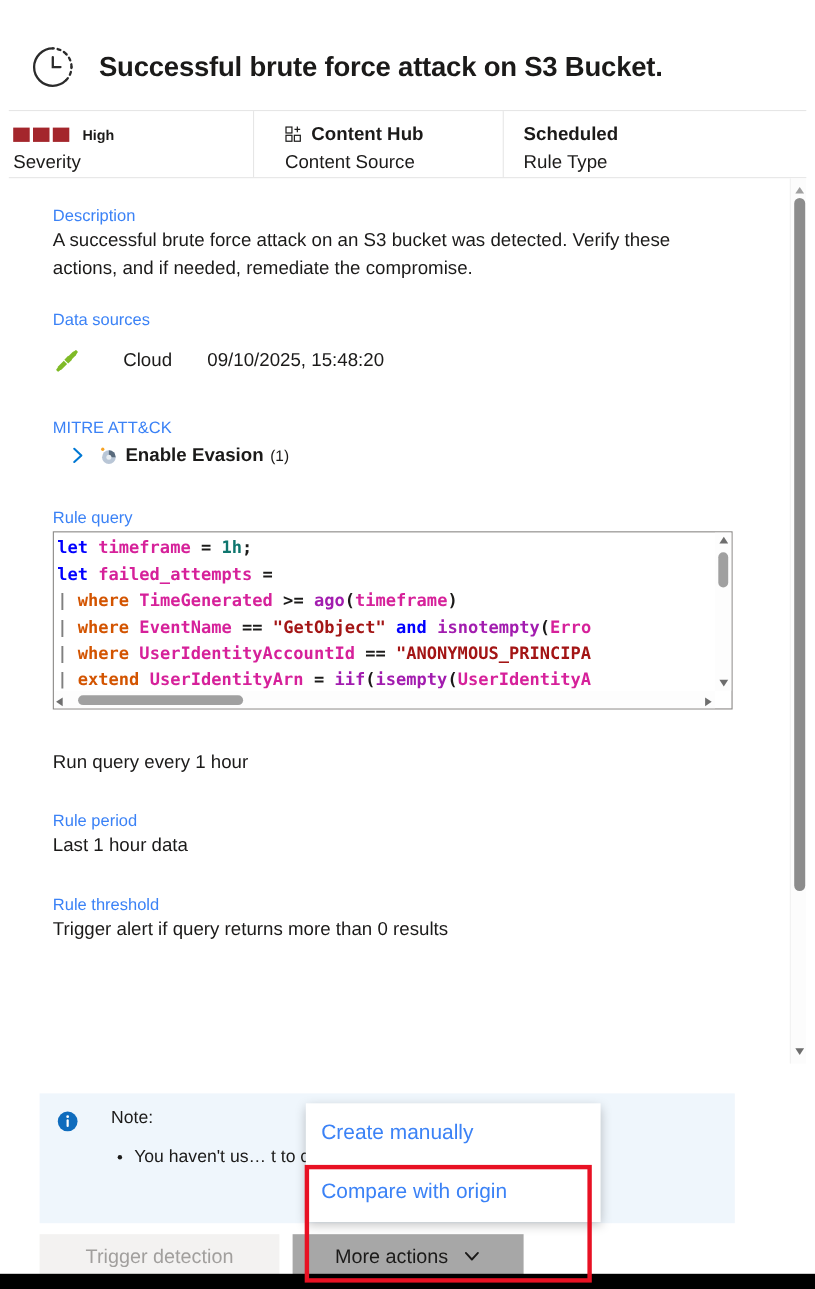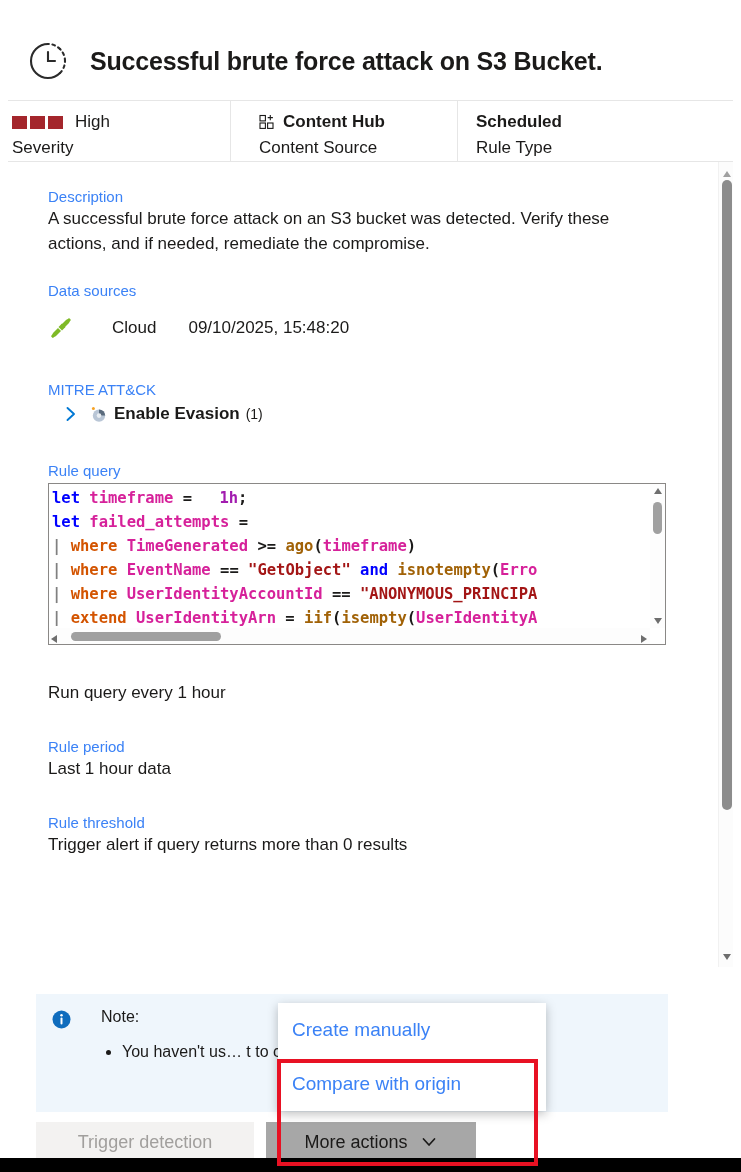--- a/index.html
+++ b/index.html
@@ -28,21 +28,21 @@
   .sum-cell { padding: 9px 0 0 4px; position: relative; }
   .sum-cell + .sum-cell { border-left: 1px solid #e6e6e6; padding-left: 18px; }
   .sum-cell:nth-child(1){ width: 222px; }
   .sum-cell:nth-child(2){ width: 227px; padding-left: 28px; }
   .sum-cell:nth-child(3){ width: 260px; }
   .sum-top { display:flex; align-items:center; font-size: 17px; font-weight: 700; color:#1b1a19; height: 24px;}
   .sum-top.plain { font-weight: 700; }
   .sum-sub { font-size: 17px; color:#1b1a19; margin-top: 4px; }
   .sev-bars { display:flex; gap:3px; margin-right: 12px; }
   .sev-bars i { display:block; width: 15px; height: 13px; background:#a4262c; }
-  .sev-label { font-weight: 400; font-size:17px; }
+  .sev-label { font-weight: 700; font-size:13px; }
   .hub-icon { width:16px; height:16px; margin-right:8px; flex:0 0 16px; }
 
   
   .body-wrap { position: relative; margin: 0 8px; width: 725px; height: 805px; overflow: hidden; }
   .body { padding: 26px 40px 0 40px; }
 
   .field { margin-bottom: 26px; }
   .field-label { font-size: 15px; color:#3b82f6; margin-bottom: 2px; }
   .field-value { font-size: 17px; color:#1b1a19; line-height: 1.45; }
 
@@ -64,23 +64,23 @@
   }
   .code-inner {
     position:absolute; inset: 2px 16px 18px 3px; overflow:hidden;
     font-family: "DejaVu Sans Mono", "Liberation Mono", monospace;
     font-size: 15.5px; line-height: 24px; white-space: pre; font-weight: 700;
   }
   .tok-kw   { color:#0000ff; }
   .tok-id   { color:#d6219a; }
   .tok-op   { color:#d35400; }
   .tok-str  { color:#a31515; }
-  .tok-fn   { color:#a16207; }
+  .tok-fn   { color:#a21caf; }
   .tok-pun  { color:#1b1a19; }
-  .tok-num  { color:#a21caf;margin-left:18px; }
+  .tok-num  { color:#0f766e; }
   .tok-pipe { color:#808080; }
 
   .vsb { position:absolute; top:0; right:0; width:15px; bottom:16px; background:#fdfdfd; }
   .vsb .arr { width:15px; height:14px; display:flex; align-items:center; justify-content:center; }
   .vsb .thumb { position:absolute; left:3px; width:9px; border-radius:5px; background:#a0a0a0; }
   .hsb { position:absolute; left:0; right:15px; bottom:0; height:16px; background:#fdfdfd; }
   .hsb .arrL { position:absolute; left:1px; top:2px; }
   .hsb .arrR { position:absolute; right:2px; top:2px; }
   .hsb .thumb { position:absolute; top:4px; height:9px; border-radius:5px; background:#a0a0a0; }
 

